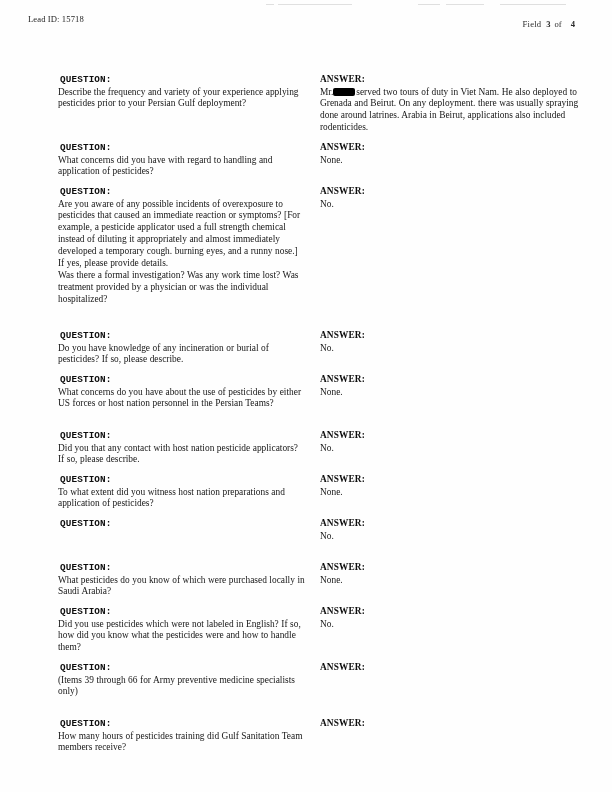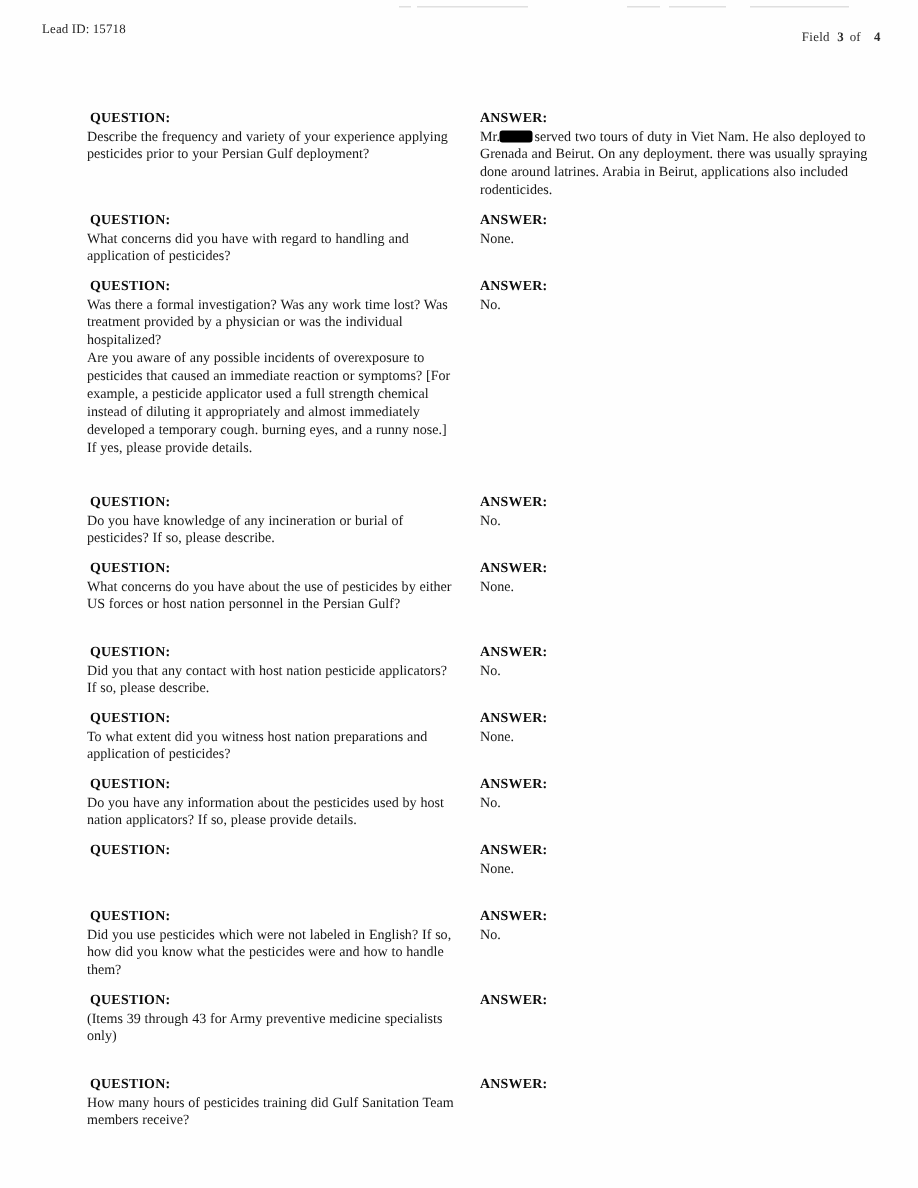--- a/index.html
+++ b/index.html
@@ -24,21 +24,21 @@
     position: absolute;
     height: 1px;
     background: #d9d9d9;
     opacity: .85;
   }
   .scan-streak.s2 { background: #dadada; }
 
   
   #header {
     position: absolute;
-    left: 0; right: 0;
+    left: 0; right: 12px;
     top: 14px;
     height: 16px;
   }
   #lead-id {
     position: absolute;
     left: 28px;
     top: 0;
     font-size: 8.6px;
     letter-spacing: .1px;
     color: #1d1d1d;
@@ -83,21 +83,21 @@
   }
   .hdr {
     font-family: "Liberation Serif", serif;
     font-weight: bold;
     font-size: 9.3px;
     letter-spacing: .15px;
     color: #0d0d0d;
     line-height: 11.5px;
     margin: 0 0 1px 0;
   }
-  .hdr.q { padding-left: 2px; }
+  .hdr.q { padding-left: 2px; font-family: Liberation Mono, monospace; }
   .txt {
     font-size: 9.4px;
     line-height: 11.9px;
     color: #161616;
     margin: 0;
     text-align: left;
     word-spacing: .2px;
   }
 
   
@@ -149,42 +149,42 @@
           <p class="txt">What concerns did you have with regard to handling and application of pesticides?</p>
         </div>
         <div class="col-a">
           <div class="hdr">ANSWER:</div>
           <p class="txt">None.</p>
         </div>
       </div>
       <div class="qa-row" style="top: 112px;">
         <div class="col-q">
           <div class="hdr q">QUESTION:</div>
+          <p class="txt">Are you aware of any possible incidents of overexposure to pesticides that caused an immediate reaction or symptoms?  [For example, a pesticide applicator used a full strength chemical instead of diluting it appropriately and almost immediately developed a temporary cough. burning eyes, and a runny nose.]  If yes, please provide details.</p>
           <p class="txt"> Was there a formal investigation?  Was any work  time lost?  Was treatment provided by a physician or was the individual hospitalized?</p>
-          <p class="txt">Are you aware of any possible incidents of overexposure to pesticides that caused an immediate reaction or symptoms?  [For example, a pesticide applicator used a full strength chemical instead of diluting it appropriately and almost immediately developed a temporary cough. burning eyes, and a runny nose.]  If yes, please provide details.</p>
         </div>
         <div class="col-a">
           <div class="hdr">ANSWER:</div>
           <p class="txt">No.</p>
         </div>
       </div>
       <div class="qa-row" style="top: 256px;">
         <div class="col-q">
           <div class="hdr q">QUESTION:</div>
           <p class="txt">Do you have knowledge of any incineration or burial of pesticides?  If so, please describe.</p>
         </div>
         <div class="col-a">
           <div class="hdr">ANSWER:</div>
           <p class="txt">No.</p>
         </div>
       </div>
       <div class="qa-row" style="top: 300px;">
         <div class="col-q">
           <div class="hdr q">QUESTION:</div>
-          <p class="txt">What concerns do you have about the use of pesticides by either US forces or host nation personnel in the Persian Gulf?</p>
+          <p class="txt">What concerns do you have about the use of pesticides by either US forces or host nation personnel in the Persian Teams?</p>
         </div>
         <div class="col-a">
           <div class="hdr">ANSWER:</div>
           <p class="txt">None.</p>
         </div>
       </div>
       <div class="qa-row" style="top: 356px;">
         <div class="col-q">
           <div class="hdr q">QUESTION:</div>
           <p class="txt">Did you that any contact with host nation pesticide applicators?  If so, please describe.</p>
@@ -200,50 +200,50 @@
           <p class="txt">To what extent did you witness host nation preparations and application of pesticides?</p>
         </div>
         <div class="col-a">
           <div class="hdr">ANSWER:</div>
           <p class="txt">None.</p>
         </div>
       </div>
       <div class="qa-row" style="top: 444px;">
         <div class="col-q">
           <div class="hdr q">QUESTION:</div>
-          <p class="txt">Do you have any information about the pesticides used by host nation applicators?  If so, please provide details.</p>
         </div>
         <div class="col-a">
           <div class="hdr">ANSWER:</div>
           <p class="txt">No.</p>
         </div>
       </div>
       <div class="qa-row" style="top: 488px;">
         <div class="col-q">
           <div class="hdr q">QUESTION:</div>
+          <p class="txt">What pesticides do you know of which were purchased locally in Saudi Arabia?</p>
         </div>
         <div class="col-a">
           <div class="hdr">ANSWER:</div>
           <p class="txt">None.</p>
         </div>
       </div>
       <div class="qa-row" style="top: 532px;">
         <div class="col-q">
           <div class="hdr q">QUESTION:</div>
           <p class="txt">Did you use pesticides which were not labeled in English?  If so, how did you know what the pesticides were and how to handle them?</p>
         </div>
         <div class="col-a">
           <div class="hdr">ANSWER:</div>
           <p class="txt">No.</p>
         </div>
       </div>
       <div class="qa-row" style="top: 588px;">
         <div class="col-q">
           <div class="hdr q">QUESTION:</div>
-          <p class="txt"> (Items 39 through 43 for Army preventive medicine specialists only)</p>
+          <p class="txt"> (Items 39 through 66 for Army preventive medicine specialists only)</p>
         </div>
         <div class="col-a">
           <div class="hdr">ANSWER:</div>
           <p class="txt"></p>
         </div>
       </div>
       <div class="qa-row" style="top: 644px;">
         <div class="col-q">
           <div class="hdr q">QUESTION:</div>
           <p class="txt">How many hours of pesticides training did Gulf Sanitation Team members receive?</p>

